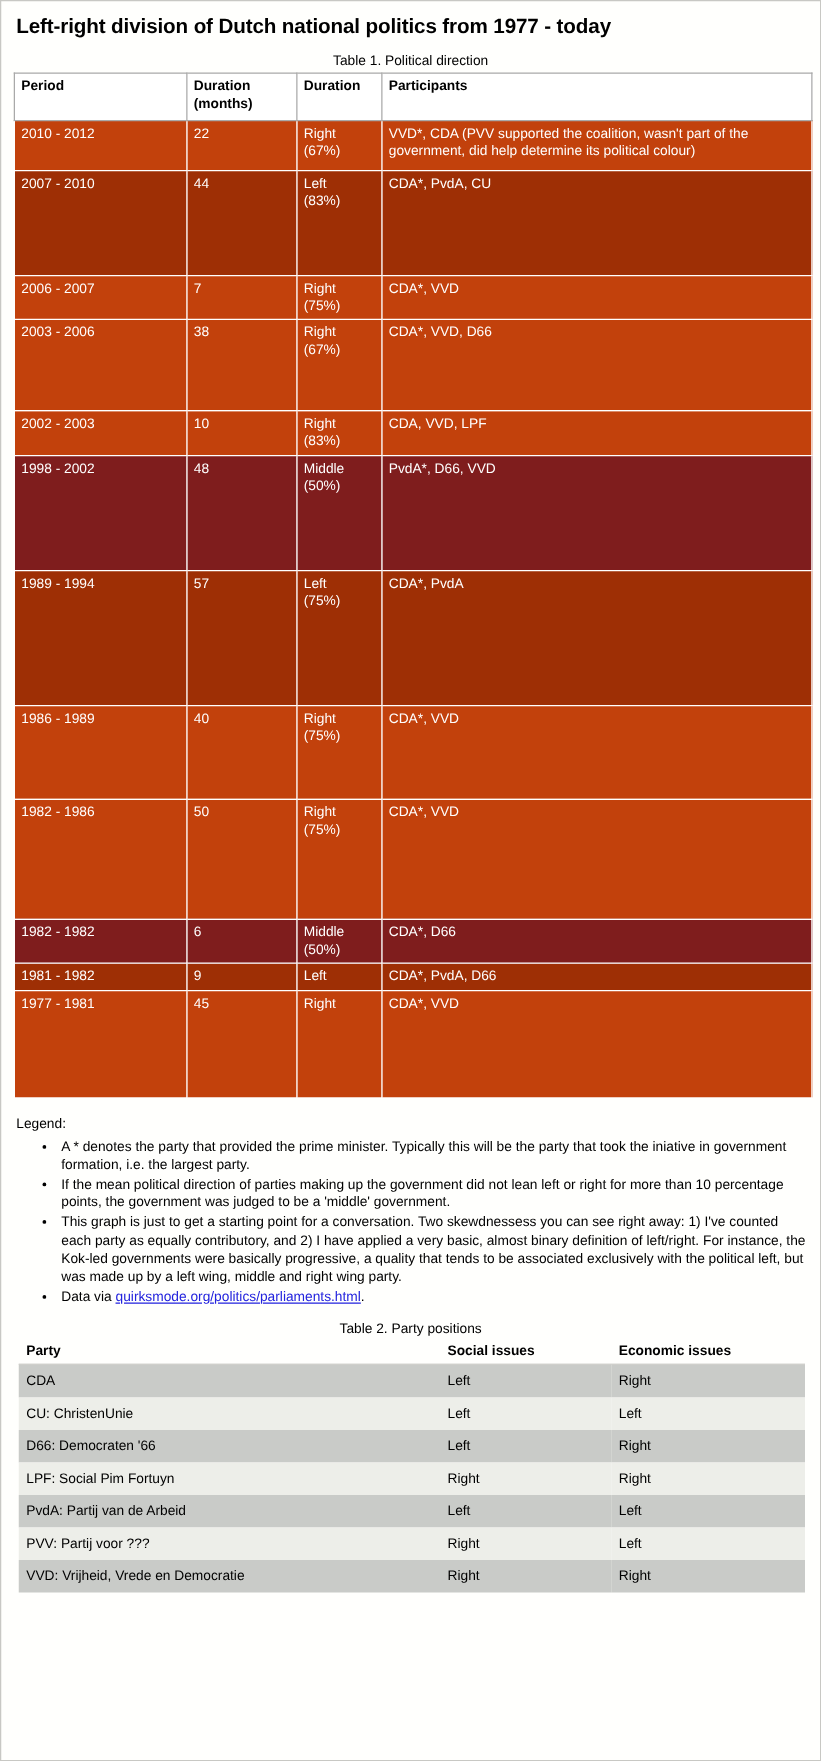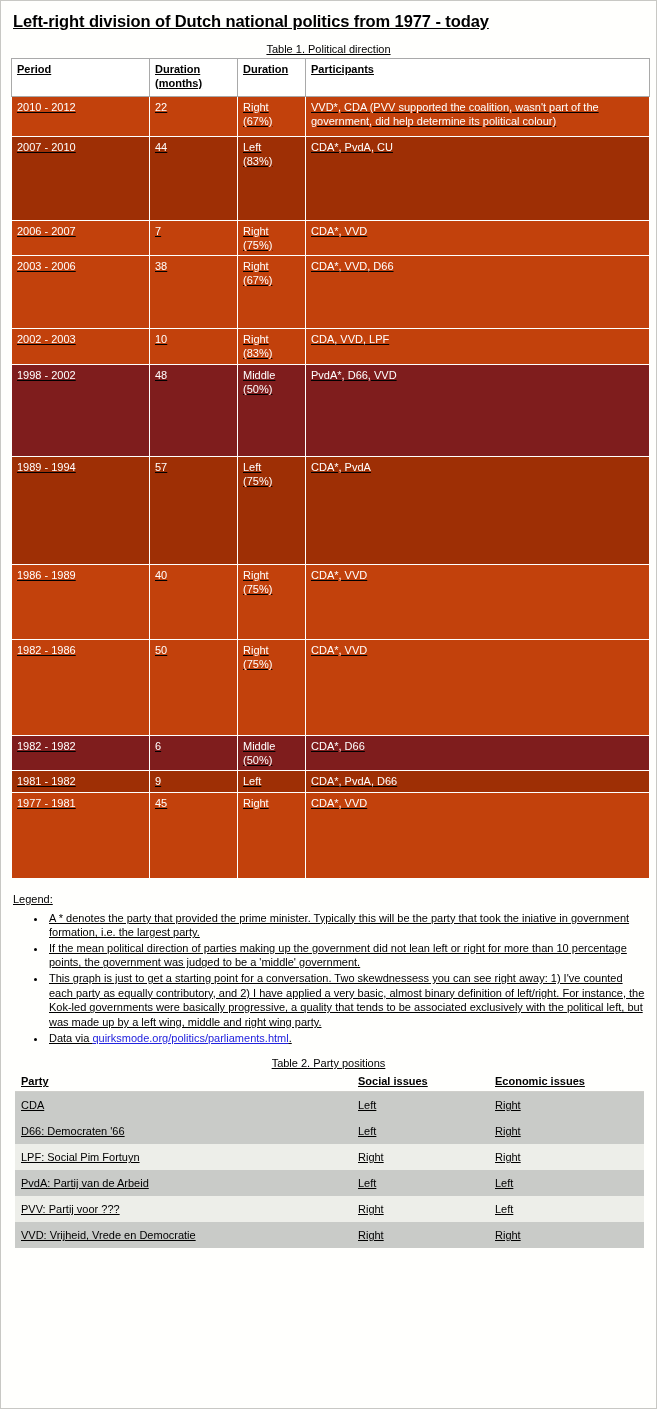--- a/index.html
+++ b/index.html
@@ -14,21 +14,20 @@
     font-family: "Liberation Sans", sans-serif;
     font-size: 11px;
     color: #000000;
     overflow: hidden;
     box-sizing: border-box;
     border: 1px solid #c8c8c4;
   }
   .page {
     padding: 0 8px;
     box-sizing: border-box;
-    text-decoration: underline;
   }
   h1.page-title {
     font-size: 16.5px;
     font-weight: bold;
     margin: 11px 0 0 4px;
     letter-spacing: -0.1px;
     color: #000;
   }
   .table-caption {
     text-align: center;
@@ -246,20 +245,25 @@
         <th>Social issues</th>
         <th>Economic issues</th>
       </tr>
     </thead>
     <tbody id="t2-body">
         <tr class="odd">
           <td>CDA</td>
           <td>Left</td>
           <td>Right</td>
         </tr>
+        <tr class="even">
+          <td>CU: ChristenUnie</td>
+          <td>Left</td>
+          <td>Left</td>
+        </tr>
         <tr class="odd">
           <td>D66: Democraten '66</td>
           <td>Left</td>
           <td>Right</td>
         </tr>
         <tr class="even">
           <td>LPF: Social Pim Fortuyn</td>
           <td>Right</td>
           <td>Right</td>
         </tr>

